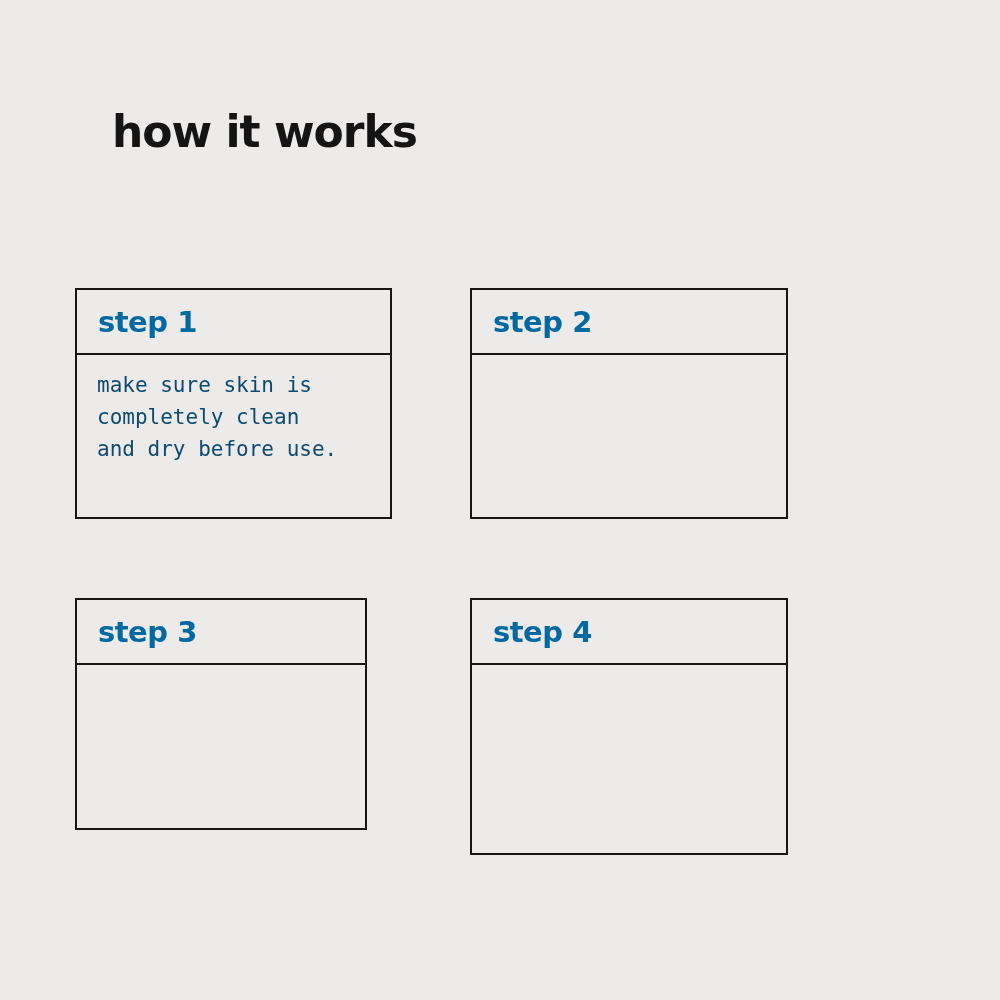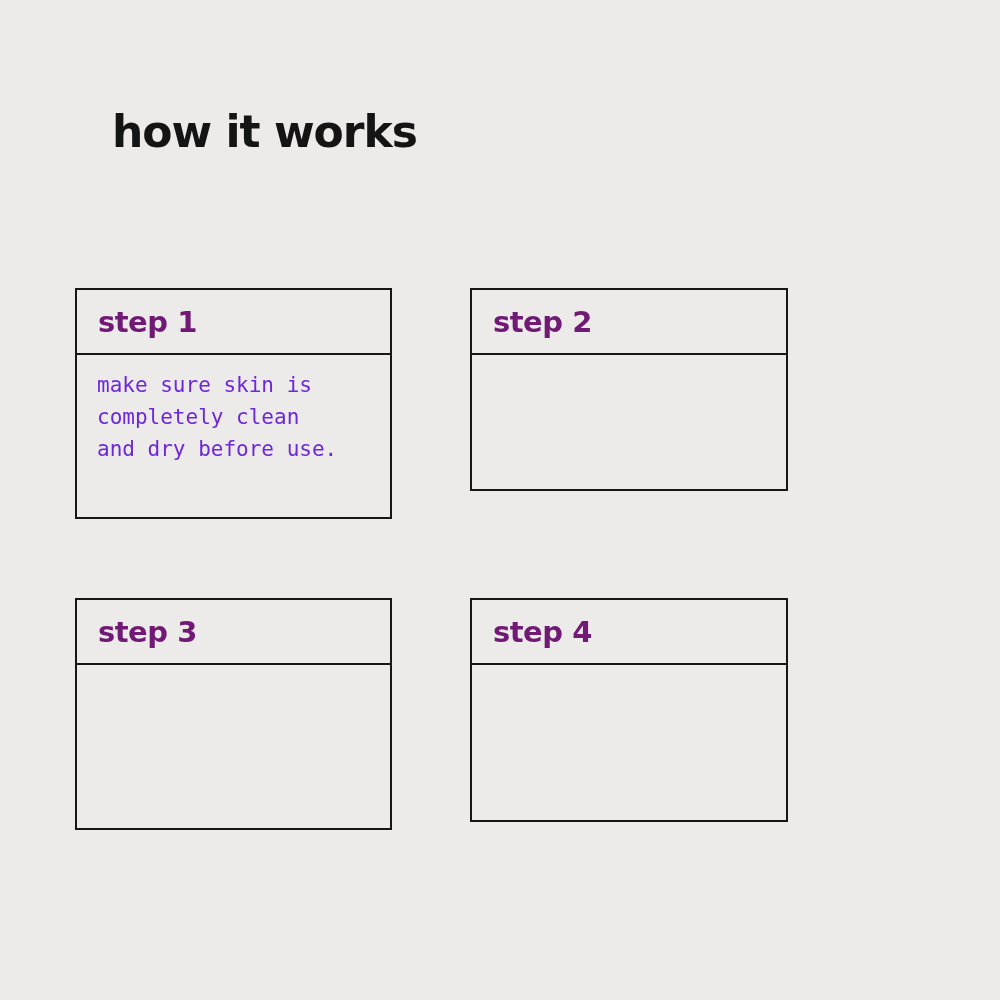--- a/index.html
+++ b/index.html
@@ -21,41 +21,41 @@
     letter-spacing: -1px;
     color: #141414;
     margin-left: 36px;
   }
   .step-card {
     position: absolute;
     border: 2px solid #161616;
     background: #edeaea;
   }
   .step-card.pos-1 { left: 75px;  top: 288px; width: 317px; height: 231px; }
-  .step-card.pos-2 { left: 470px; top: 288px; width: 318px; height: 203px; }
-  .step-card.pos-3 { left: 75px;  top: 598px; width: 317px; height: 232px; }
-  .step-card.pos-4 { left: 470px; top: 598px; width: 318px; height: 224px; }
+  .step-card.pos-2 { left: 470px; top: 288px; width: 318px; height: 231px; }
+  .step-card.pos-3 { left: 75px;  top: 598px; width: 292px; height: 232px; }
+  .step-card.pos-4 { left: 470px; top: 598px; width: 318px; height: 257px; }
   .step-header {
     height: 65px;
     border-bottom: 2px solid #161616;
     display: flex;
     align-items: center;
     padding: 0 21px;
     font-size: 29px;
     font-weight: 800;
     letter-spacing: -0.5px;
-    color: #701a75;
+    color: #0369a1;
   }
   .step-body {
     padding: 14px 20px;
     font-family: "DejaVu Sans Mono", "Liberation Mono", monospace;
     font-size: 21px;
     line-height: 32px;
     white-space: pre-line;
-    color: #6d28d9;
+    color: #0c4a6e;
   }
 </style>
 </head>
 <body>
 
 <h1 class="page-title">how it works</h1>
 
 <div class="step-card pos-1">
   <div class="step-header">step 1</div>
   <div class="step-body">make sure skin is

